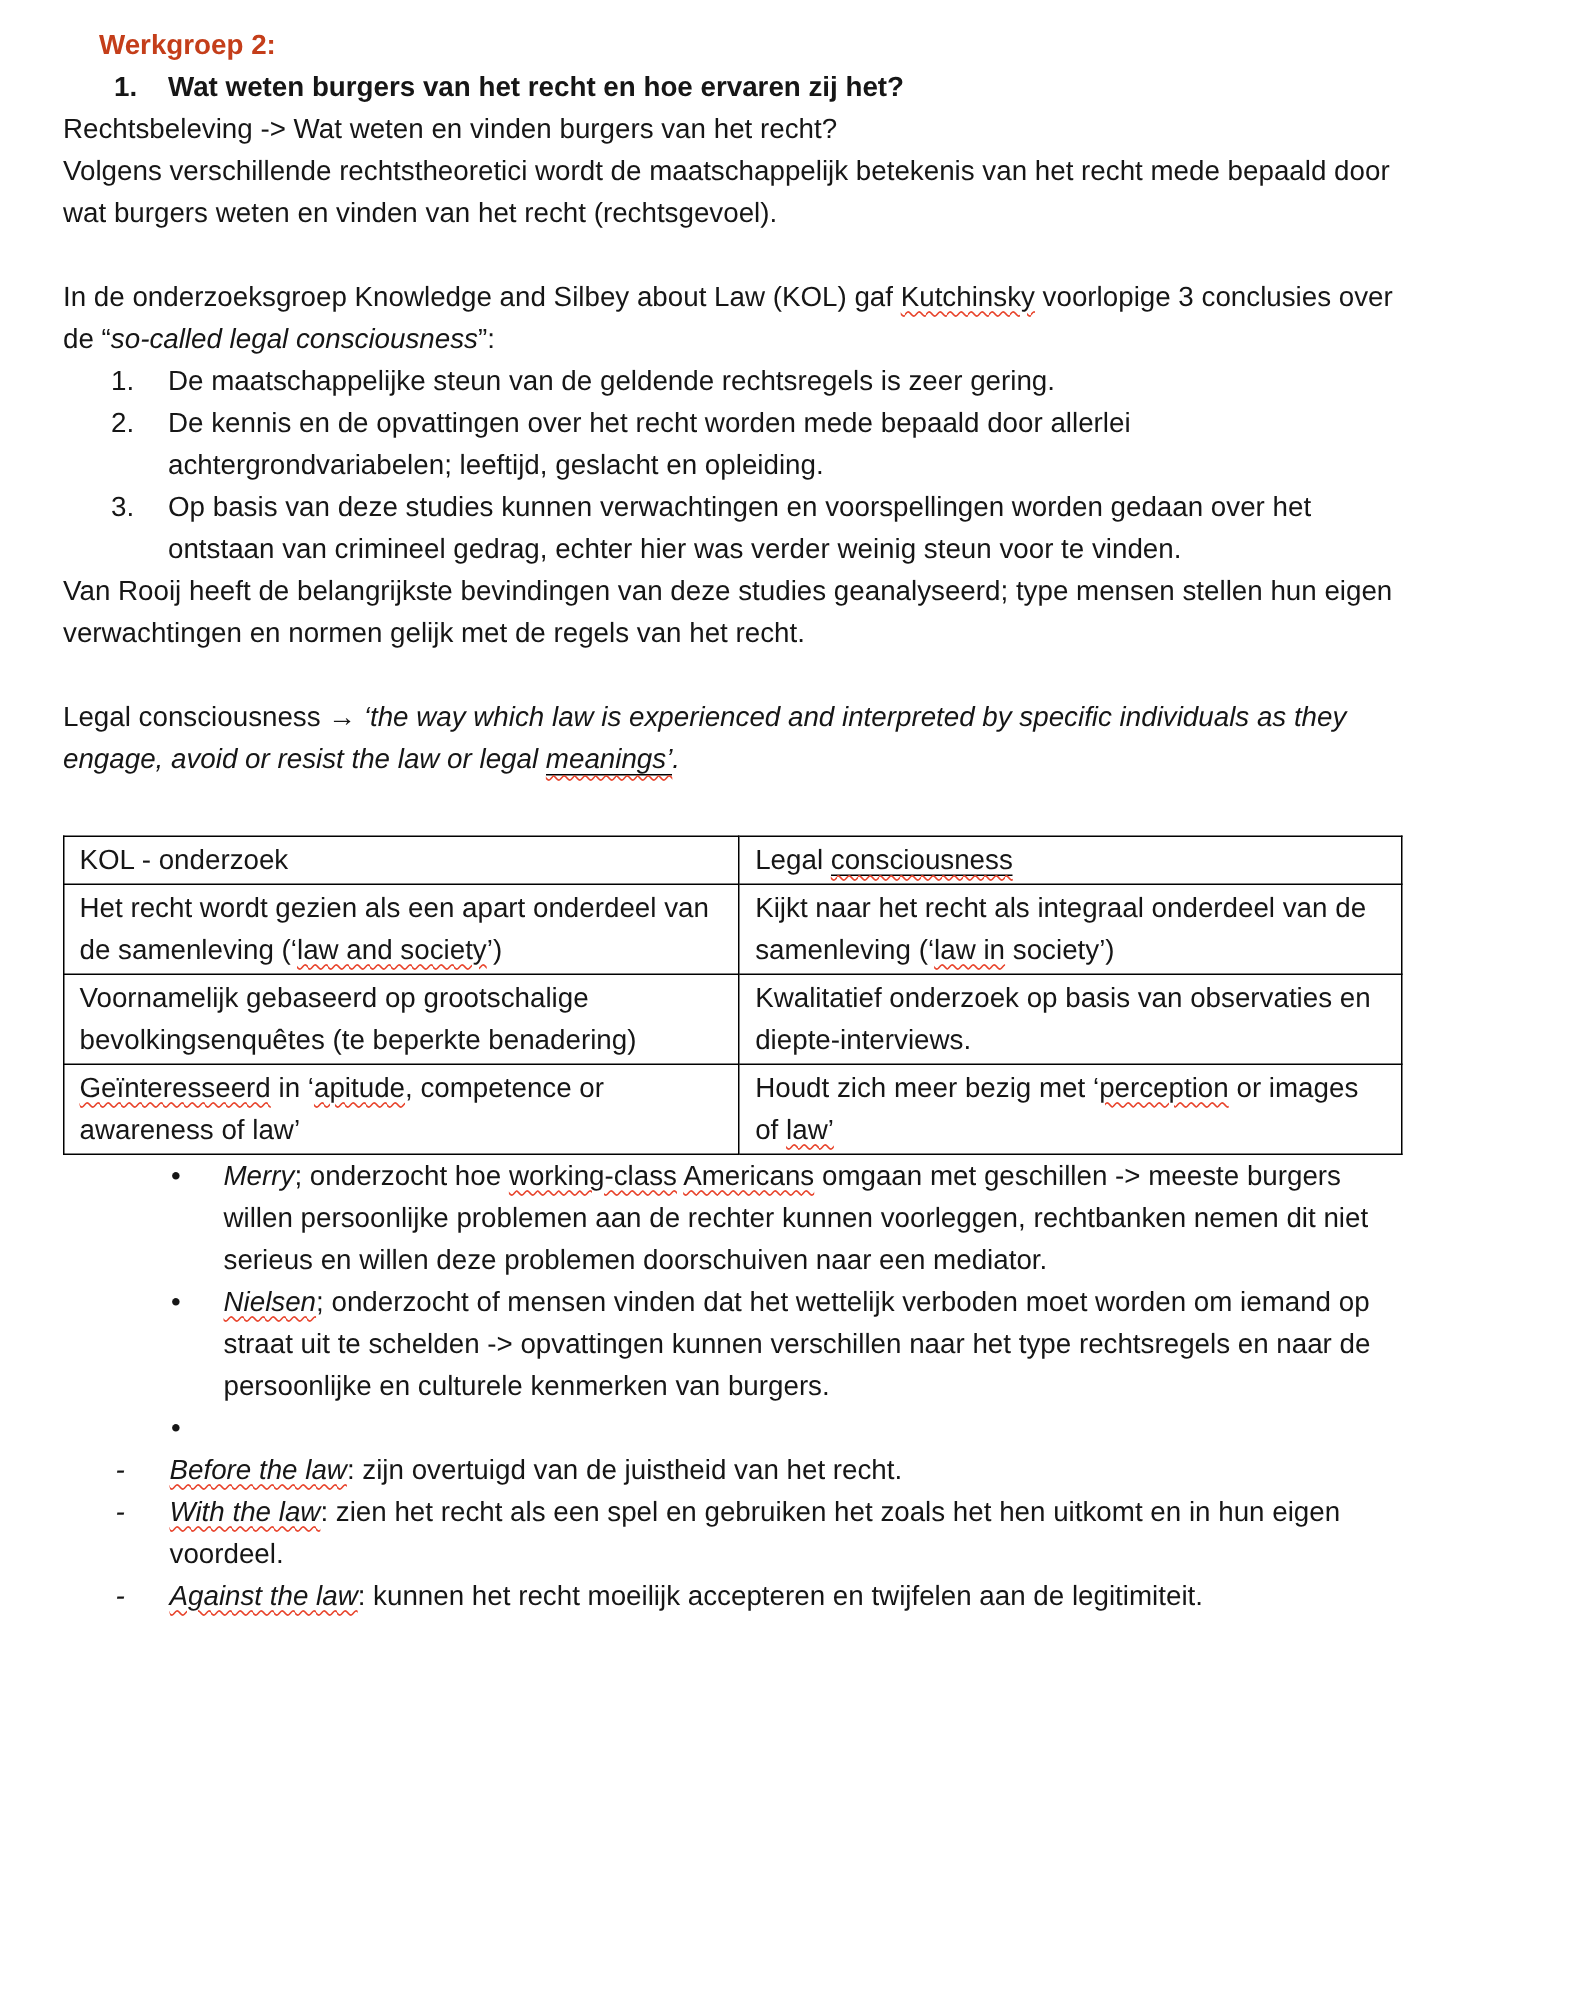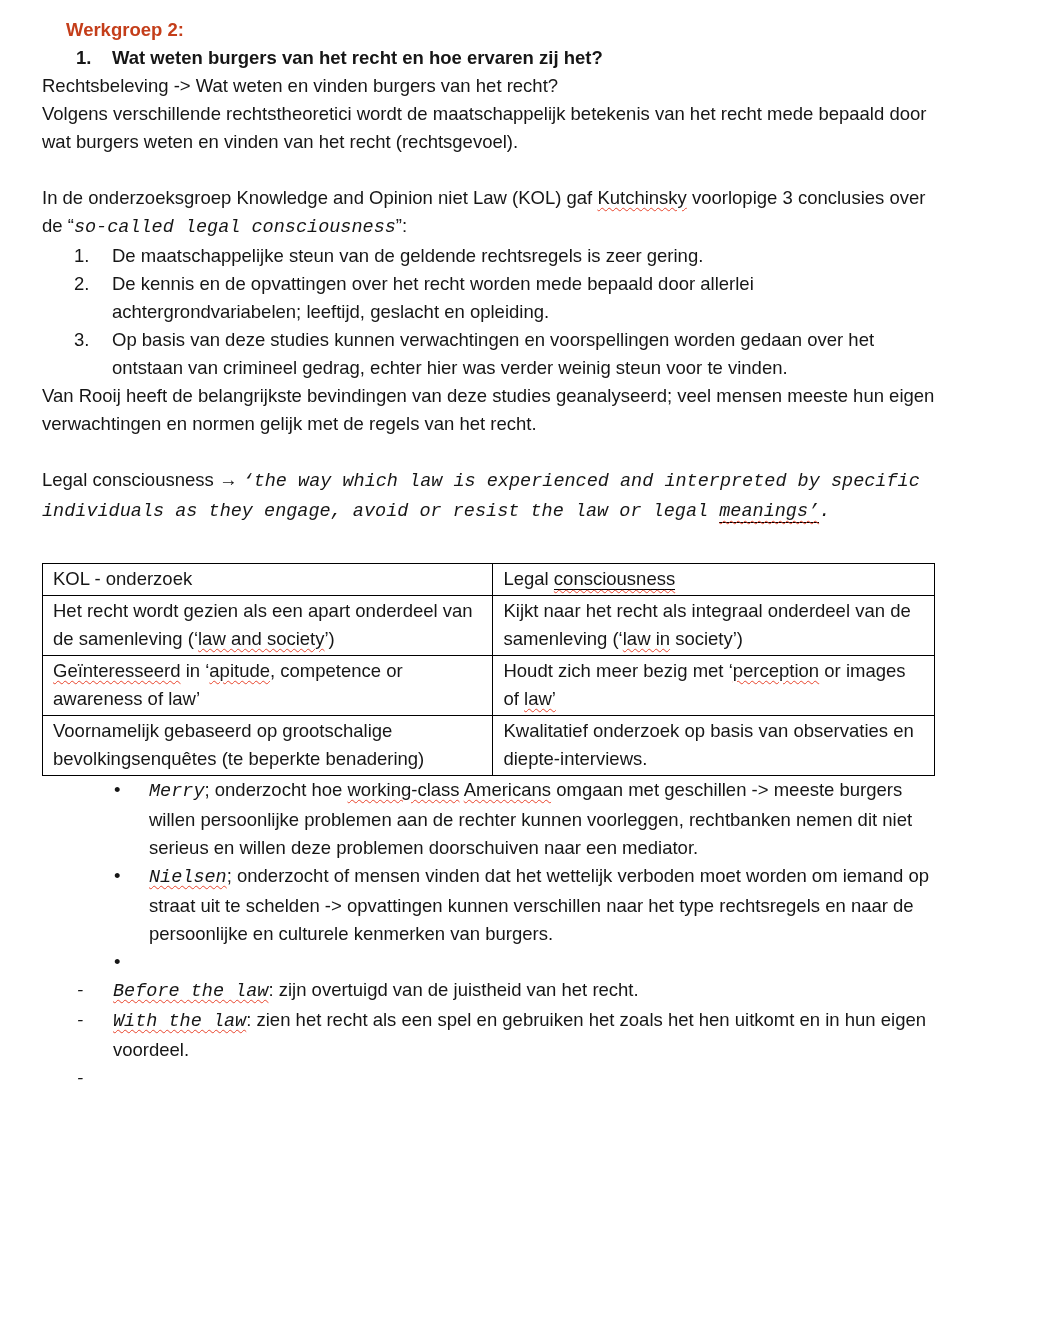--- a/index.html
+++ b/index.html
@@ -30,21 +30,21 @@
   .ol-num { width: 38px; flex: none; }
 
   .ul-item { display: flex; padding-left: 72px; }
   .ul-marker { width: 35px; flex: none; }
 
   .dash-item { display: flex; padding-left: 35px; }
   .dash-marker { width: 36px; flex: none; font-style: italic; }
 
   
   .b { font-weight: normal; }
-  .i { font-style: italic; font-family: Liberation Mono, monospace; }
+  .i { font-style: italic; }
   .w {
     text-decoration-line: underline;
     text-decoration-style: wavy;
     text-decoration-color: var(--color-squiggle, #e8442c);
     text-decoration-thickness: 1px;
     text-underline-offset: 3px;
   }
   .uw {
     text-decoration-line: underline;
     text-decoration-style: wavy;
@@ -80,64 +80,64 @@
   <div class="h-row">
     <span class="h-num">1.</span>
     <span class="h-text">Wat weten burgers van het recht en hoe ervaren zij het?</span>
   </div>
 
   <p class="para"><span class="b">Rechtsbeleving</span><span> -&gt; Wat weten en vinden burgers van het recht?</span></p>
   <p class="para"><span>Volgens verschillende rechtstheoretici wordt de maatschappelijk betekenis van het recht mede bepaald door wat burgers weten en vinden van het recht </span><span class="b">(rechtsgevoel)</span><span>.</span></p>
 
   <div class="spacer"></div>
 
-  <p class="para"><span>In de onderzoeksgroep </span><span class="b">Knowledge and Opinion niet Law (KOL)</span><span> gaf </span><span class="w">Kutchinsky</span><span> voorlopige 3 conclusies over de “</span><span class="i">so-called legal consciousness</span><span>”:</span></p>
+  <p class="para"><span>In de onderzoeksgroep </span><span class="b">Knowledge and Silbey about Law (KOL)</span><span> gaf </span><span class="w">Kutchinsky</span><span> voorlopige 3 conclusies over de “</span><span class="i">so-called legal consciousness</span><span>”:</span></p>
 
   <div class="ol">
     <div class="ol-item">
       <span class="ol-num">1.</span>
       <span class="ol-text"><span>De </span><span class="b">maatschappelijke steun</span><span> van de geldende rechtsregels is zeer gering.</span></span>
     </div>
     <div class="ol-item">
       <span class="ol-num">2.</span>
       <span class="ol-text"><span>De kennis en de opvattingen over het recht worden mede bepaald door allerlei </span><span class="b">achtergrondvariabelen</span><span>; leeftijd, geslacht en opleiding.</span></span>
     </div>
     <div class="ol-item">
       <span class="ol-num">3.</span>
       <span class="ol-text"><span>Op basis van deze studies kunnen verwachtingen en voorspellingen worden gedaan over het ontstaan van crimineel gedrag, echter hier was verder weinig steun voor te vinden.</span></span>
     </div>
   </div>
 
-  <p class="para"><span>Van Rooij heeft de belangrijkste bevindingen van deze studies geanalyseerd; veel mensen meeste hun eigen verwachtingen en normen gelijk met de regels van het recht.</span></p>
+  <p class="para"><span>Van Rooij heeft de belangrijkste bevindingen van deze studies geanalyseerd; type mensen stellen hun eigen verwachtingen en normen gelijk met de regels van het recht.</span></p>
 
   <div class="spacer"></div>
 
   <p class="para"><span>Legal consciousness </span><span class="b">→</span><span> </span><span class="i">‘the way which law is experienced and interpreted by specific individuals as they engage, avoid or resist the law or legal </span><span class="i uw">meanings’</span><span class="i">.</span></p>
 
   <div class="spacer"></div>
 
   <table class="kol-table">
     <thead>
       <tr>
         <th class="col-left"><span class="b">KOL - onderzoek</span></th>
         <th class="col-right"><span class="b">Legal </span><span class="b uw">consciousness</span></th>
       </tr>
     </thead>
     <tbody>
       <tr>
         <td><span>Het recht wordt gezien als een apart onderdeel van de samenleving (‘</span><span class="w">law and society</span><span>’)</span></td>
         <td><span>Kijkt naar het recht als integraal onderdeel van de samenleving (‘</span><span class="w">law in</span><span> society’)</span></td>
       </tr>
       <tr>
+        <td><span>Voornamelijk gebaseerd op grootschalige bevolkingsenquêtes (te beperkte benadering)</span></td>
+        <td><span>Kwalitatief onderzoek op basis van observaties en diepte-interviews.</span></td>
+      </tr>
+      <tr>
         <td><span class="w">Geïnteresseerd</span><span> in ‘</span><span class="w">apitude</span><span>, competence or awareness of law’</span></td>
         <td><span>Houdt zich meer bezig met ‘</span><span class="w">perception</span><span> or images of </span><span class="w">law’</span></td>
-      </tr>
-      <tr>
-        <td><span>Voornamelijk gebaseerd op grootschalige bevolkingsenquêtes (te beperkte benadering)</span></td>
-        <td><span>Kwalitatief onderzoek op basis van observaties en diepte-interviews.</span></td>
       </tr>
     </tbody>
   </table>
 
 
   <div class="ul">
     <div class="ul-item">
       <span class="ul-marker">•</span>
       <span class="ul-text"><span class="i">Merry</span><span>; onderzocht hoe </span><span class="w">working-class</span><span> </span><span class="w">Americans</span><span> omgaan met geschillen -&gt; meeste burgers willen persoonlijke problemen aan de rechter kunnen voorleggen, rechtbanken nemen dit niet serieus en willen deze problemen doorschuiven naar een mediator.</span></span>
     </div>
@@ -154,16 +154,17 @@
     <div class="dash-item">
       <span class="dash-marker">-</span>
       <span class="dash-text"><span class="i w">Before the law</span><span>: zijn overtuigd van de juistheid van het recht.</span></span>
     </div>
     <div class="dash-item">
       <span class="dash-marker">-</span>
       <span class="dash-text"><span class="i w">With the law</span><span>: zien het recht als een spel en gebruiken het zoals het hen uitkomt en in hun eigen voordeel.</span></span>
     </div>
     <div class="dash-item">
       <span class="dash-marker">-</span>
+      <span class="dash-text"><span class="i w">Against the law</span><span>: kunnen het recht moeilijk accepteren en twijfelen aan de legitimiteit.</span></span>
     </div>
   </div>
 
 </div>
 
 </body></html>

